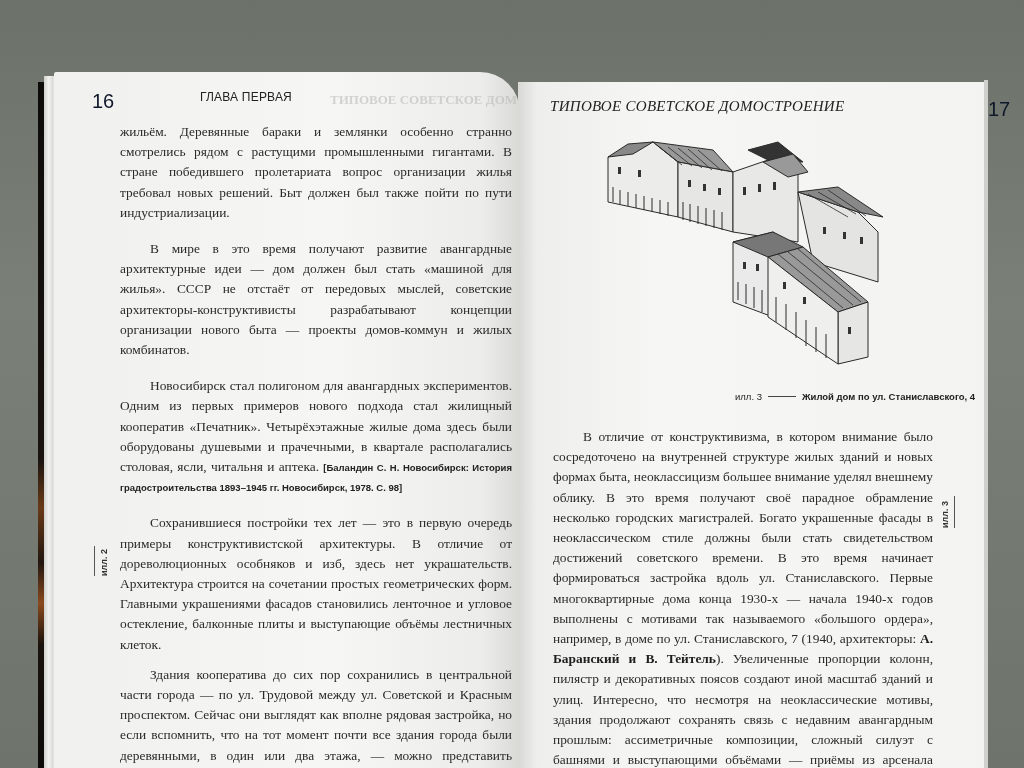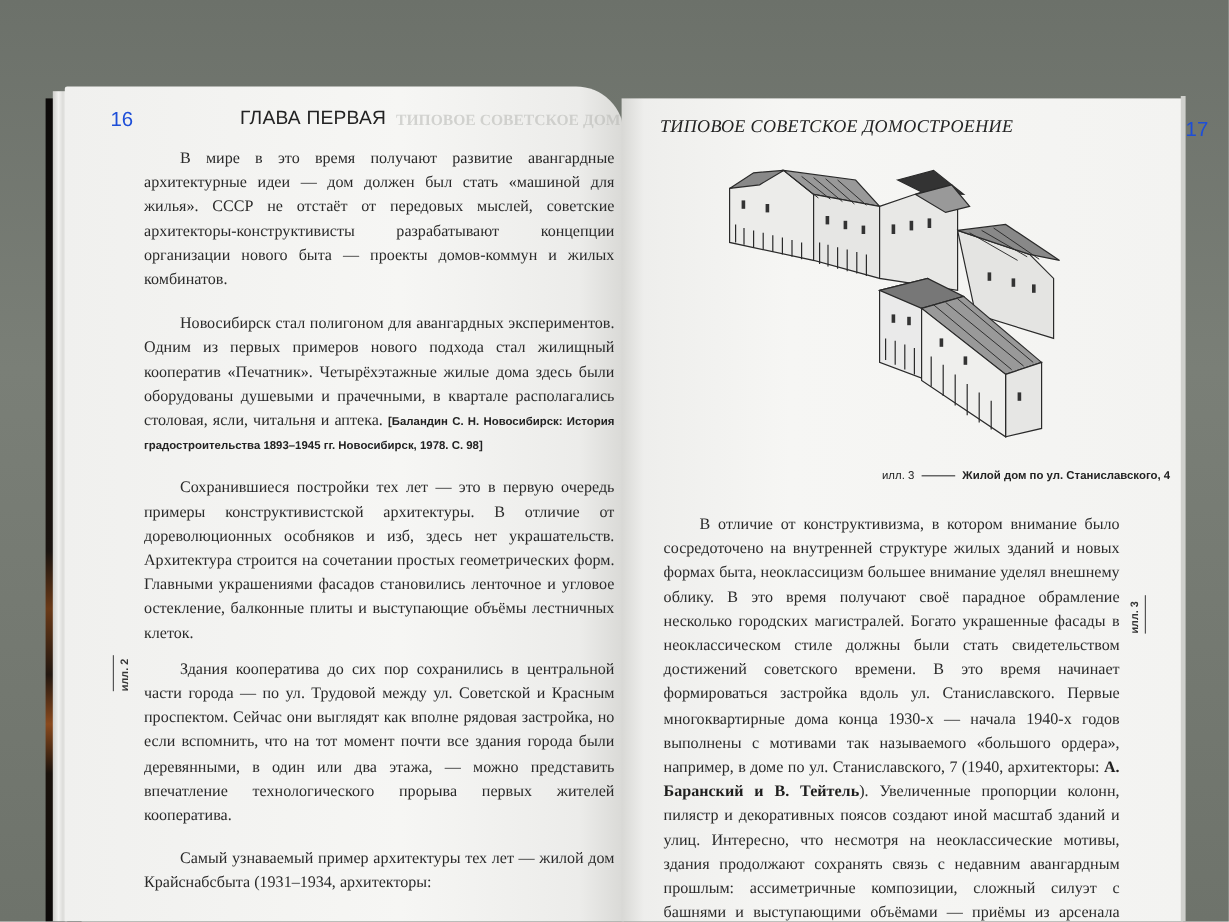--- a/index.html
+++ b/index.html
@@ -25,25 +25,25 @@
     background: linear-gradient(90deg, #f0f0ee 0%, #f6f6f4 60%, #ececea 92%, #d9d9d6 100%);
   }
   .page.right {
     left: 518px; top: 82px; width: 468px; height: 686px;
     background: linear-gradient(90deg, #d8d8d5 0%, #eeeeec 4%, #f6f6f4 30%, #f3f3f1 100%);
   }
   .right-edge {
     position: absolute; left: 984px; top: 80px; width: 4px; height: 688px; background: #cfd0cc;
   }
   .folio {
-    position: absolute; font-family: "Liberation Sans", sans-serif; font-size: 17px; color: #1d4ed8;
+    position: absolute; font-family: "Liberation Sans", sans-serif; font-size: 20px; color: #0f172a;
   }
   .running-head-left {
     position: absolute; left: 200px; top: 90px;
-    font-family: "Liberation Sans", sans-serif; font-size: 16px; color: #222; letter-spacing: 0.2px;
+    font-family: "Liberation Sans", sans-serif; font-size: 12px; color: #222; letter-spacing: 0.2px;
   }
   .running-head-right {
     position: absolute; left: 550px; top: 98px;
     font-family: "Liberation Serif", serif; font-style: italic; font-size: 15px; color: #222; letter-spacing: 0.3px;
   }
   .bleed {
     position: absolute; color: #b6b7b3; font-family: "Liberation Serif", serif; font-size: 13px; opacity: 0.55; font-weight: bold;
   }
   .col {
     position: absolute; font-size: 13.4px; line-height: 20.2px; text-align: justify; color: #2a2a2a;
@@ -80,20 +80,21 @@
 
 <div class="book-shadow"></div>
 <div class="page-stack-left"></div>
 
 <div class="page left"></div>
 <div class="folio" style="left:92px; top:90px;">16</div>
 <div class="running-head-left">ГЛАВА ПЕРВАЯ</div>
 <div class="bleed" style="left:330px; top:92px;">ТИПОВОЕ СОВЕТСКОЕ ДОМОСТРОЕНИЕ</div>
 
 <div class="col left">
+  <p>жильём. Деревянные бараки и землянки особенно странно смотрелись рядом с растущими промышленными гигантами. В стране победившего пролетариата вопрос организации жилья требовал новых решений. Быт должен был также пойти по пути индустриализации.</p>
   <p class="indent">В мире в это время получают развитие авангардные архитектурные идеи — дом должен был стать «машиной для жилья». СССР не отстаёт от передовых мыслей, советские архитекторы-конструктивисты разрабатывают концепции организации нового быта — проекты домов-коммун и жилых комбинатов.</p>
   <p class="indent"><span>Новосибирск стал полигоном для авангардных экспериментов. Одним из первых примеров нового подхода стал жилищный кооператив «Печатник». Четырёхэтажные жилые дома здесь были оборудованы душевыми и прачечными, в квартале располагались столовая, ясли, читальня и аптека.</span> <span class="cite">[Баландин С. Н. Новосибирск: История градостроительства 1893–1945 гг. Новосибирск, 1978. С. 98]</span></p>
   <p class="indent">Сохранившиеся постройки тех лет — это в первую очередь примеры конструктивистской архитектуры. В отличие от дореволюционных особняков и изб, здесь нет украшательств. Архитектура строится на сочетании простых геометрических форм. Главными украшениями фасадов становились ленточное и угловое остекление, балконные плиты и выступающие объёмы лестничных клеток.</p>
   <p class="indent gap">Здания кооператива до сих пор сохранились в центральной части города — по ул. Трудовой между ул. Советской и Красным проспектом. Сейчас они выглядят как вполне рядовая застройка, но если вспомнить, что на тот момент почти все здания города были деревянными, в один или два этажа, — можно представить впечатление технологического прорыва первых жителей кооператива.</p>
   <p class="indent"><span class="ul">Самый узнаваемый пример архитектуры тех лет — жилой дом Крайснабсбыта (1931–1934, архитекторы: </span></p>
 
 </div>
 
 <div class="margin-tag tag-left">илл. 2</div>
 

